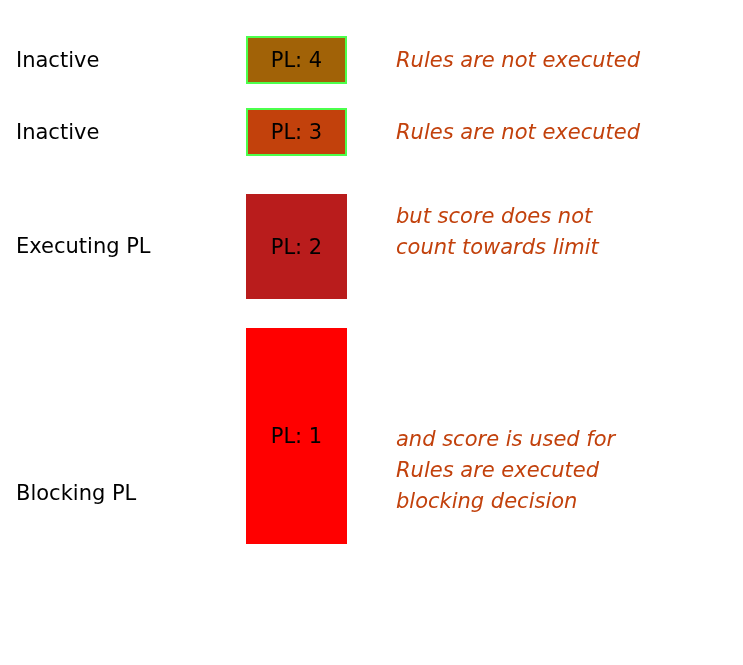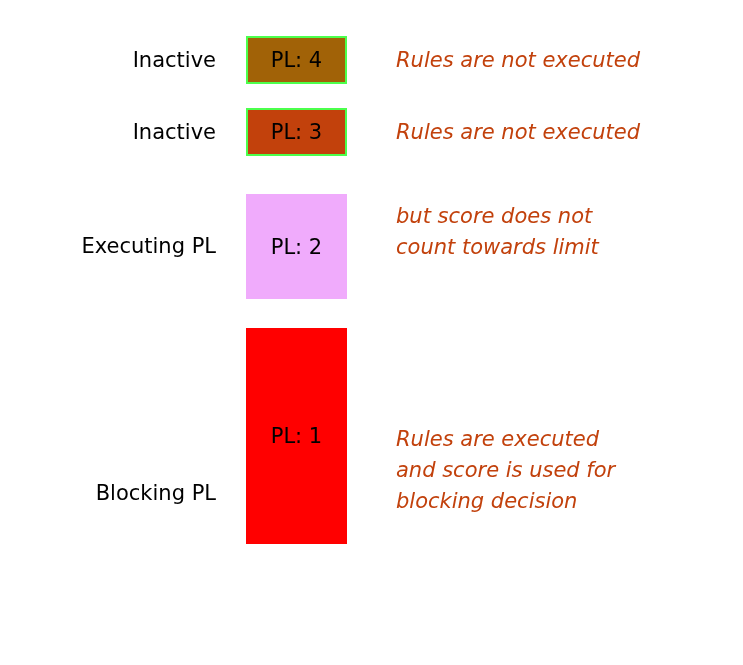--- a/index.html
+++ b/index.html
@@ -26,23 +26,23 @@
 
   .row {
     position: absolute;
     left: 0;
     width: 743px;
   }
 
   
   .row-label {
     position: absolute;
-    left: 4px;
+    left: 16px;
     width: 212px;
-    text-align: right;
+    text-align: left;
     font-size: 21px;
     line-height: 26px;
     color: #000000;
     white-space: nowrap;
   }
 
   
   .pl-box {
     position: absolute;
     left: 246px;
@@ -123,37 +123,37 @@
     </div>
 
     <div class="row-desc">
       <span class="desc-line">Rules are not executed</span>
     </div>
   </div>
 
   <div class="row" id="row-pl2">
     <div class="row-label">Executing PL</div>
 
-    <div class="pl-box" id="box-pl2" style="background-color: #f0abfc;">
+    <div class="pl-box" id="box-pl2" style="background-color: #b91c1c;">
       <span class="pl-box-label">PL: 2</span>
     </div>
 
     <div class="row-desc">
       <span class="desc-line">but score does not</span>
       <span class="desc-line">count towards limit</span>
     </div>
   </div>
 
   <div class="row" id="row-pl1">
     <div class="row-label">Blocking PL</div>
 
     <div class="pl-box" id="box-pl1" style="background-color: rgb(255, 0, 0);">
       <span class="pl-box-label">PL: 1</span>
     </div>
 
     <div class="row-desc">
+      <span class="desc-line">and score is used for</span>
       <span class="desc-line">Rules are executed</span>
-      <span class="desc-line">and score is used for</span>
       <span class="desc-line">blocking decision</span>
     </div>
   </div>
 
 </div>
 
 </body></html>

